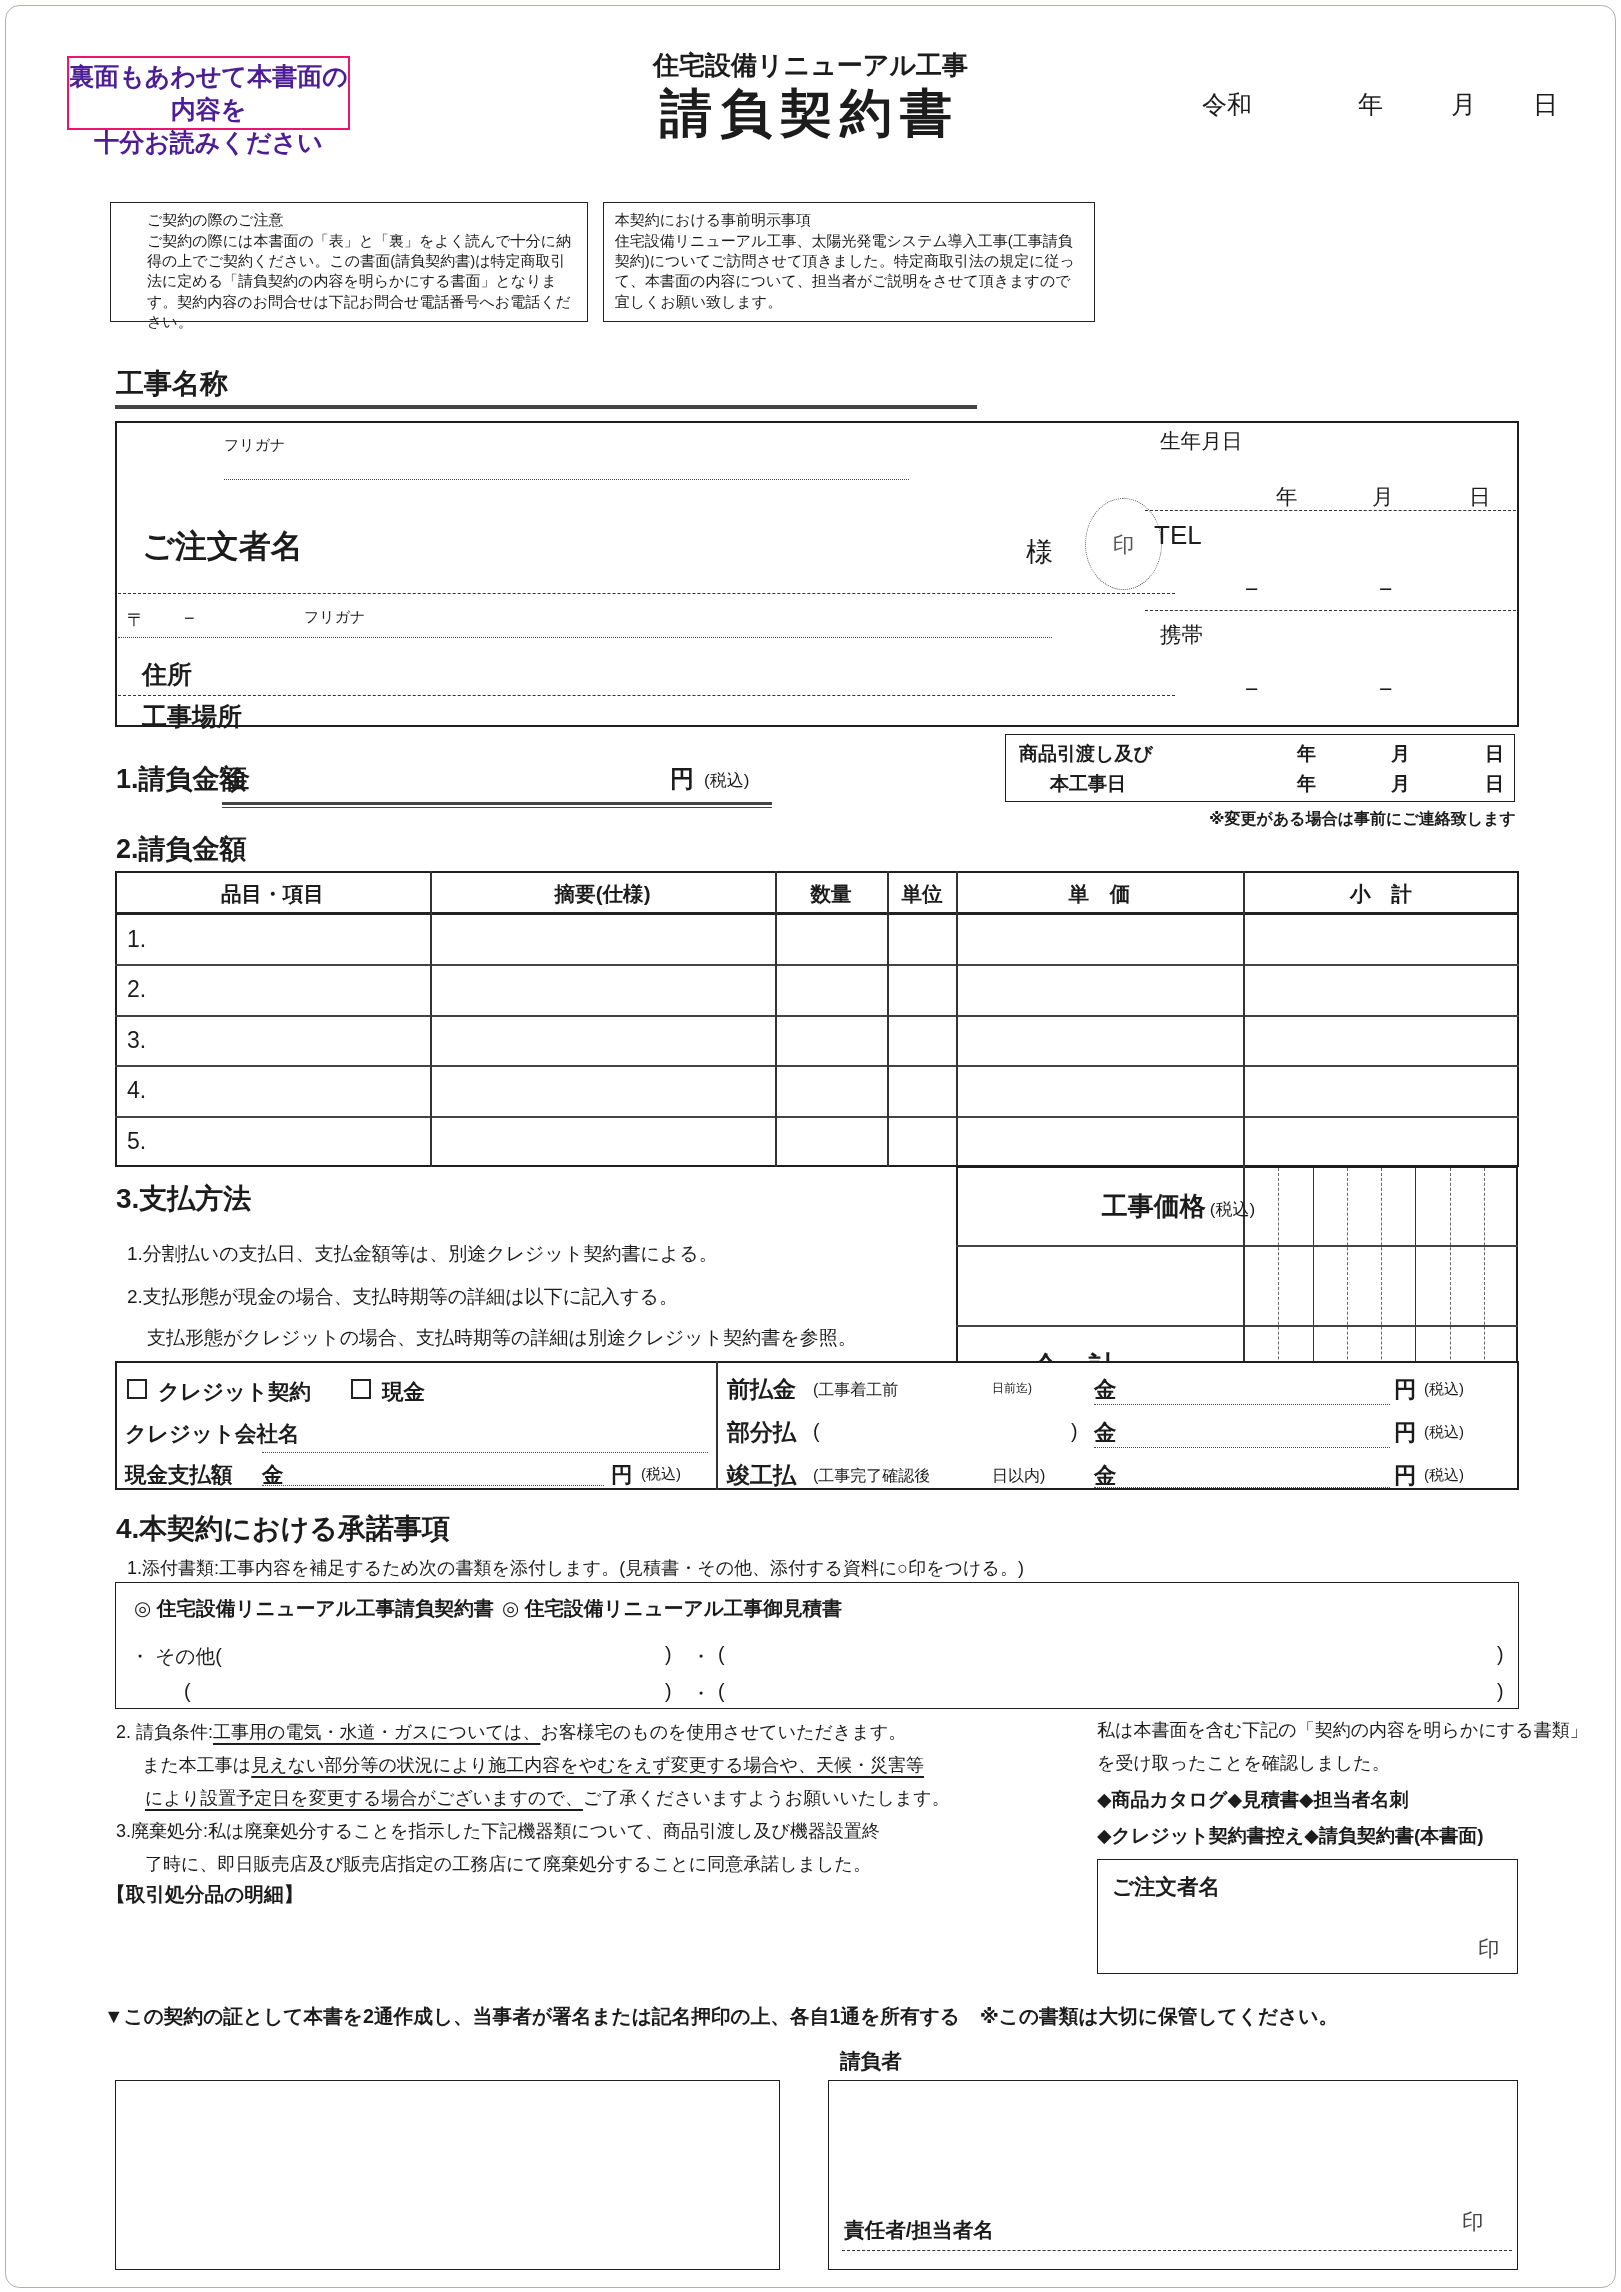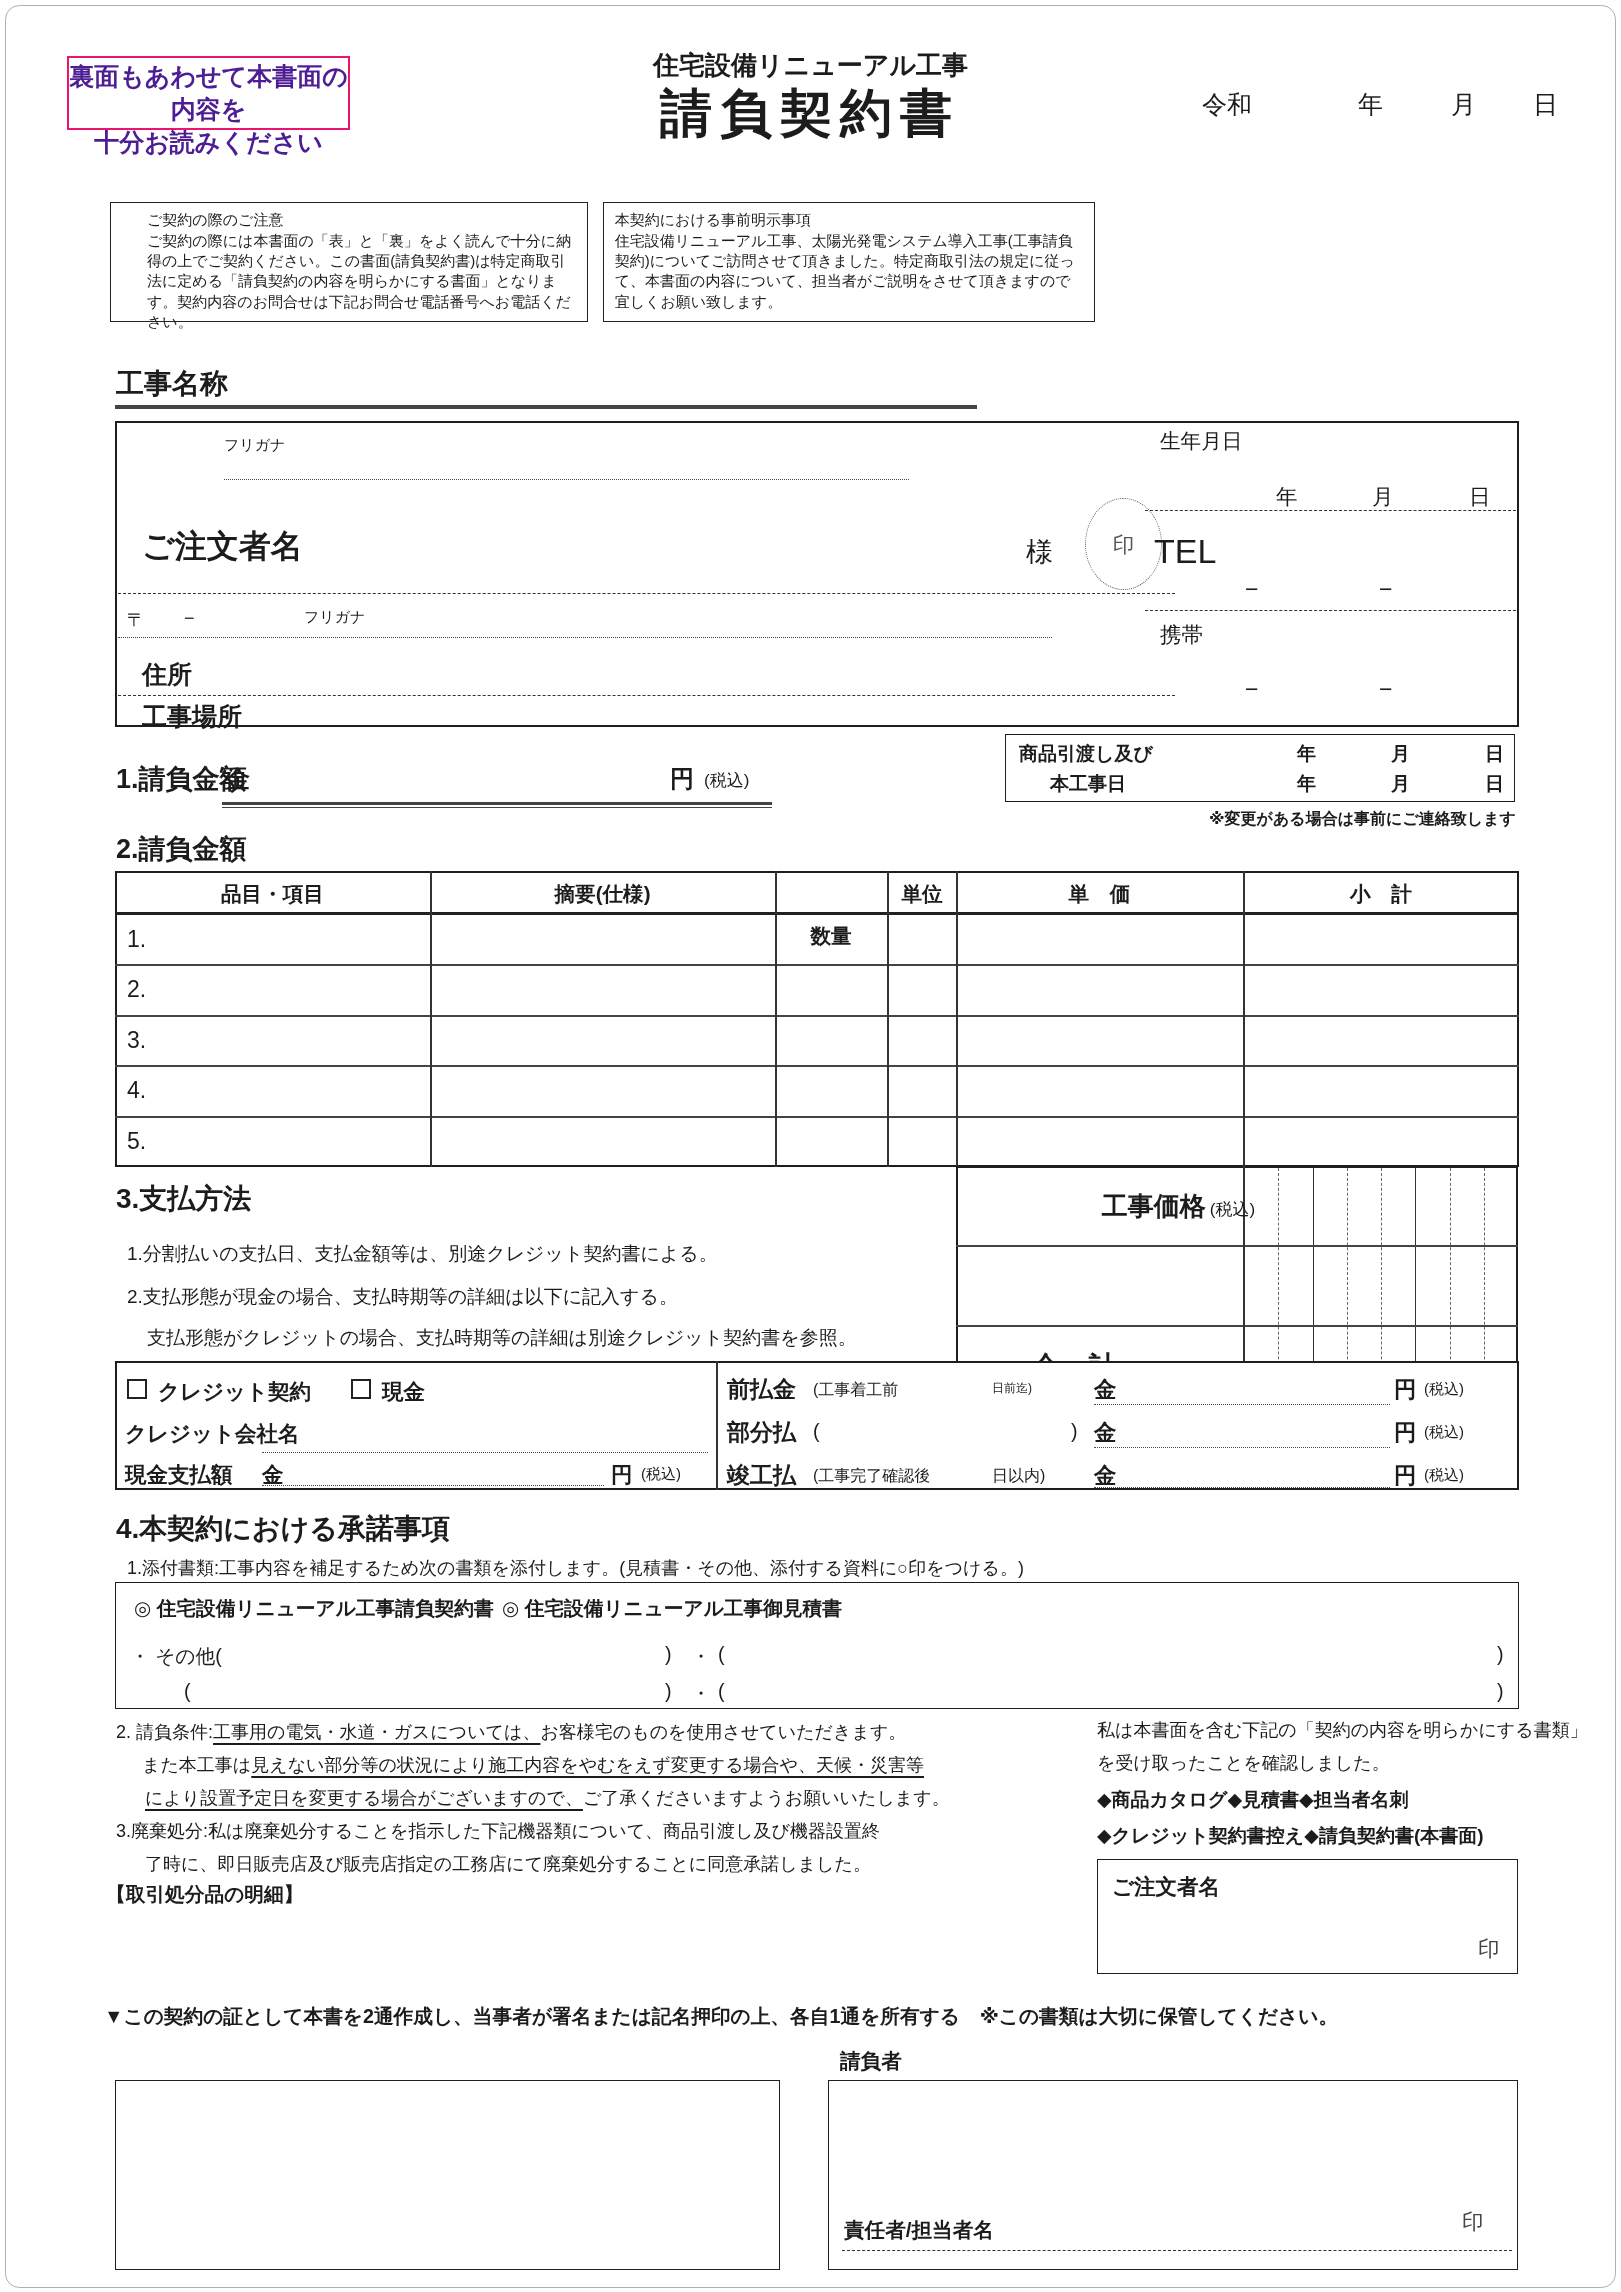--- a/index.html
+++ b/index.html
@@ -85,21 +85,21 @@
   <div class="abs bold" style="left:142px;top:658px;font-size:25px;">住所</div>
   <div class="abs dash" style="left:118px;top:695px;width:1057px;"></div>
   <div class="abs bold" style="left:142px;top:700px;font-size:25px;">工事場所</div>
 
   <div class="abs" style="left:1160px;top:427px;font-size:20.6px;">生年月日</div>
   <span class="abs" style="left:1276px;top:482px;font-size:21.5px;">年</span>
   <span class="abs" style="left:1372px;top:482px;font-size:21.5px;">月</span>
   <span class="abs" style="left:1469px;top:482px;font-size:21.5px;">日</span>
   <div class="abs dash" style="left:1145px;top:510px;width:371px;"></div>
 
-  <div class="abs" style="left:1154px;top:532px;font-size:34px;">TEL</div>
+  <div class="abs" style="left:1154px;top:520px;font-size:26px;">TEL</div>
   <span class="abs" style="left:1245px;top:576px;font-size:23px;">−</span>
   <span class="abs" style="left:1379px;top:576px;font-size:23px;">−</span>
   <div class="abs dash" style="left:1145px;top:610px;width:371px;"></div>
 
   <div class="abs" style="left:1160px;top:620px;font-size:21.5px;">携帯</div>
   <span class="abs" style="left:1245px;top:676px;font-size:23px;">−</span>
   <span class="abs" style="left:1379px;top:676px;font-size:23px;">−</span>
 
   <div class="abs frame2" style="left:1005px;top:734px;width:510px;height:68px;"></div>
   <span class="abs bold" style="left:1019px;top:741px;font-size:19px;">商品引渡し及び</span>
@@ -151,21 +151,21 @@
   <div class="abs hline" style="left:115px;top:1116px;width:1404px;height:1.8px;"></div>
 
   <div class="abs vline" style="left:430px;top:871px;width:1.8px;height:296px;"></div>
   <div class="abs vline" style="left:775px;top:871px;width:1.8px;height:296px;"></div>
   <div class="abs vline" style="left:887px;top:871px;width:1.8px;height:296px;"></div>
   <div class="abs vline" style="left:956px;top:871px;width:1.8px;height:296px;"></div>
   <div class="abs vline" style="left:1243px;top:871px;width:1.8px;height:296px;"></div>
 
   <div class="abs bold center" style="left:115px;top:880px;width:315px;font-size:20.6px;">品目・項目</div>
   <div class="abs bold center" style="left:430px;top:880px;width:345px;font-size:20.6px;">摘要(仕様)</div>
-  <div class="abs bold center" style="left:775px;top:880px;width:112px;font-size:20.6px;margin-top:42px;">数量</div>
+  <div class="abs bold center" style="left:775px;top:880px;width:112px;font-size:20.6px;">数量</div>
   <div class="abs bold center" style="left:887px;top:880px;width:70px;font-size:20.6px;">単位</div>
   <div class="abs bold center" style="left:956px;top:880px;width:287px;font-size:20.6px;">単　価</div>
   <div class="abs bold center" style="left:1243px;top:880px;width:276px;font-size:20.6px;">小　計</div>
 
   <div class="abs" style="left:127px;top:926px;font-size:23px;">1.</div>
   <div class="abs" style="left:127px;top:976px;font-size:23px;">2.</div>
   <div class="abs" style="left:127px;top:1027px;font-size:23px;">3.</div>
   <div class="abs" style="left:127px;top:1077px;font-size:23px;">4.</div>
   <div class="abs" style="left:127px;top:1128px;font-size:23px;">5.</div>
 

